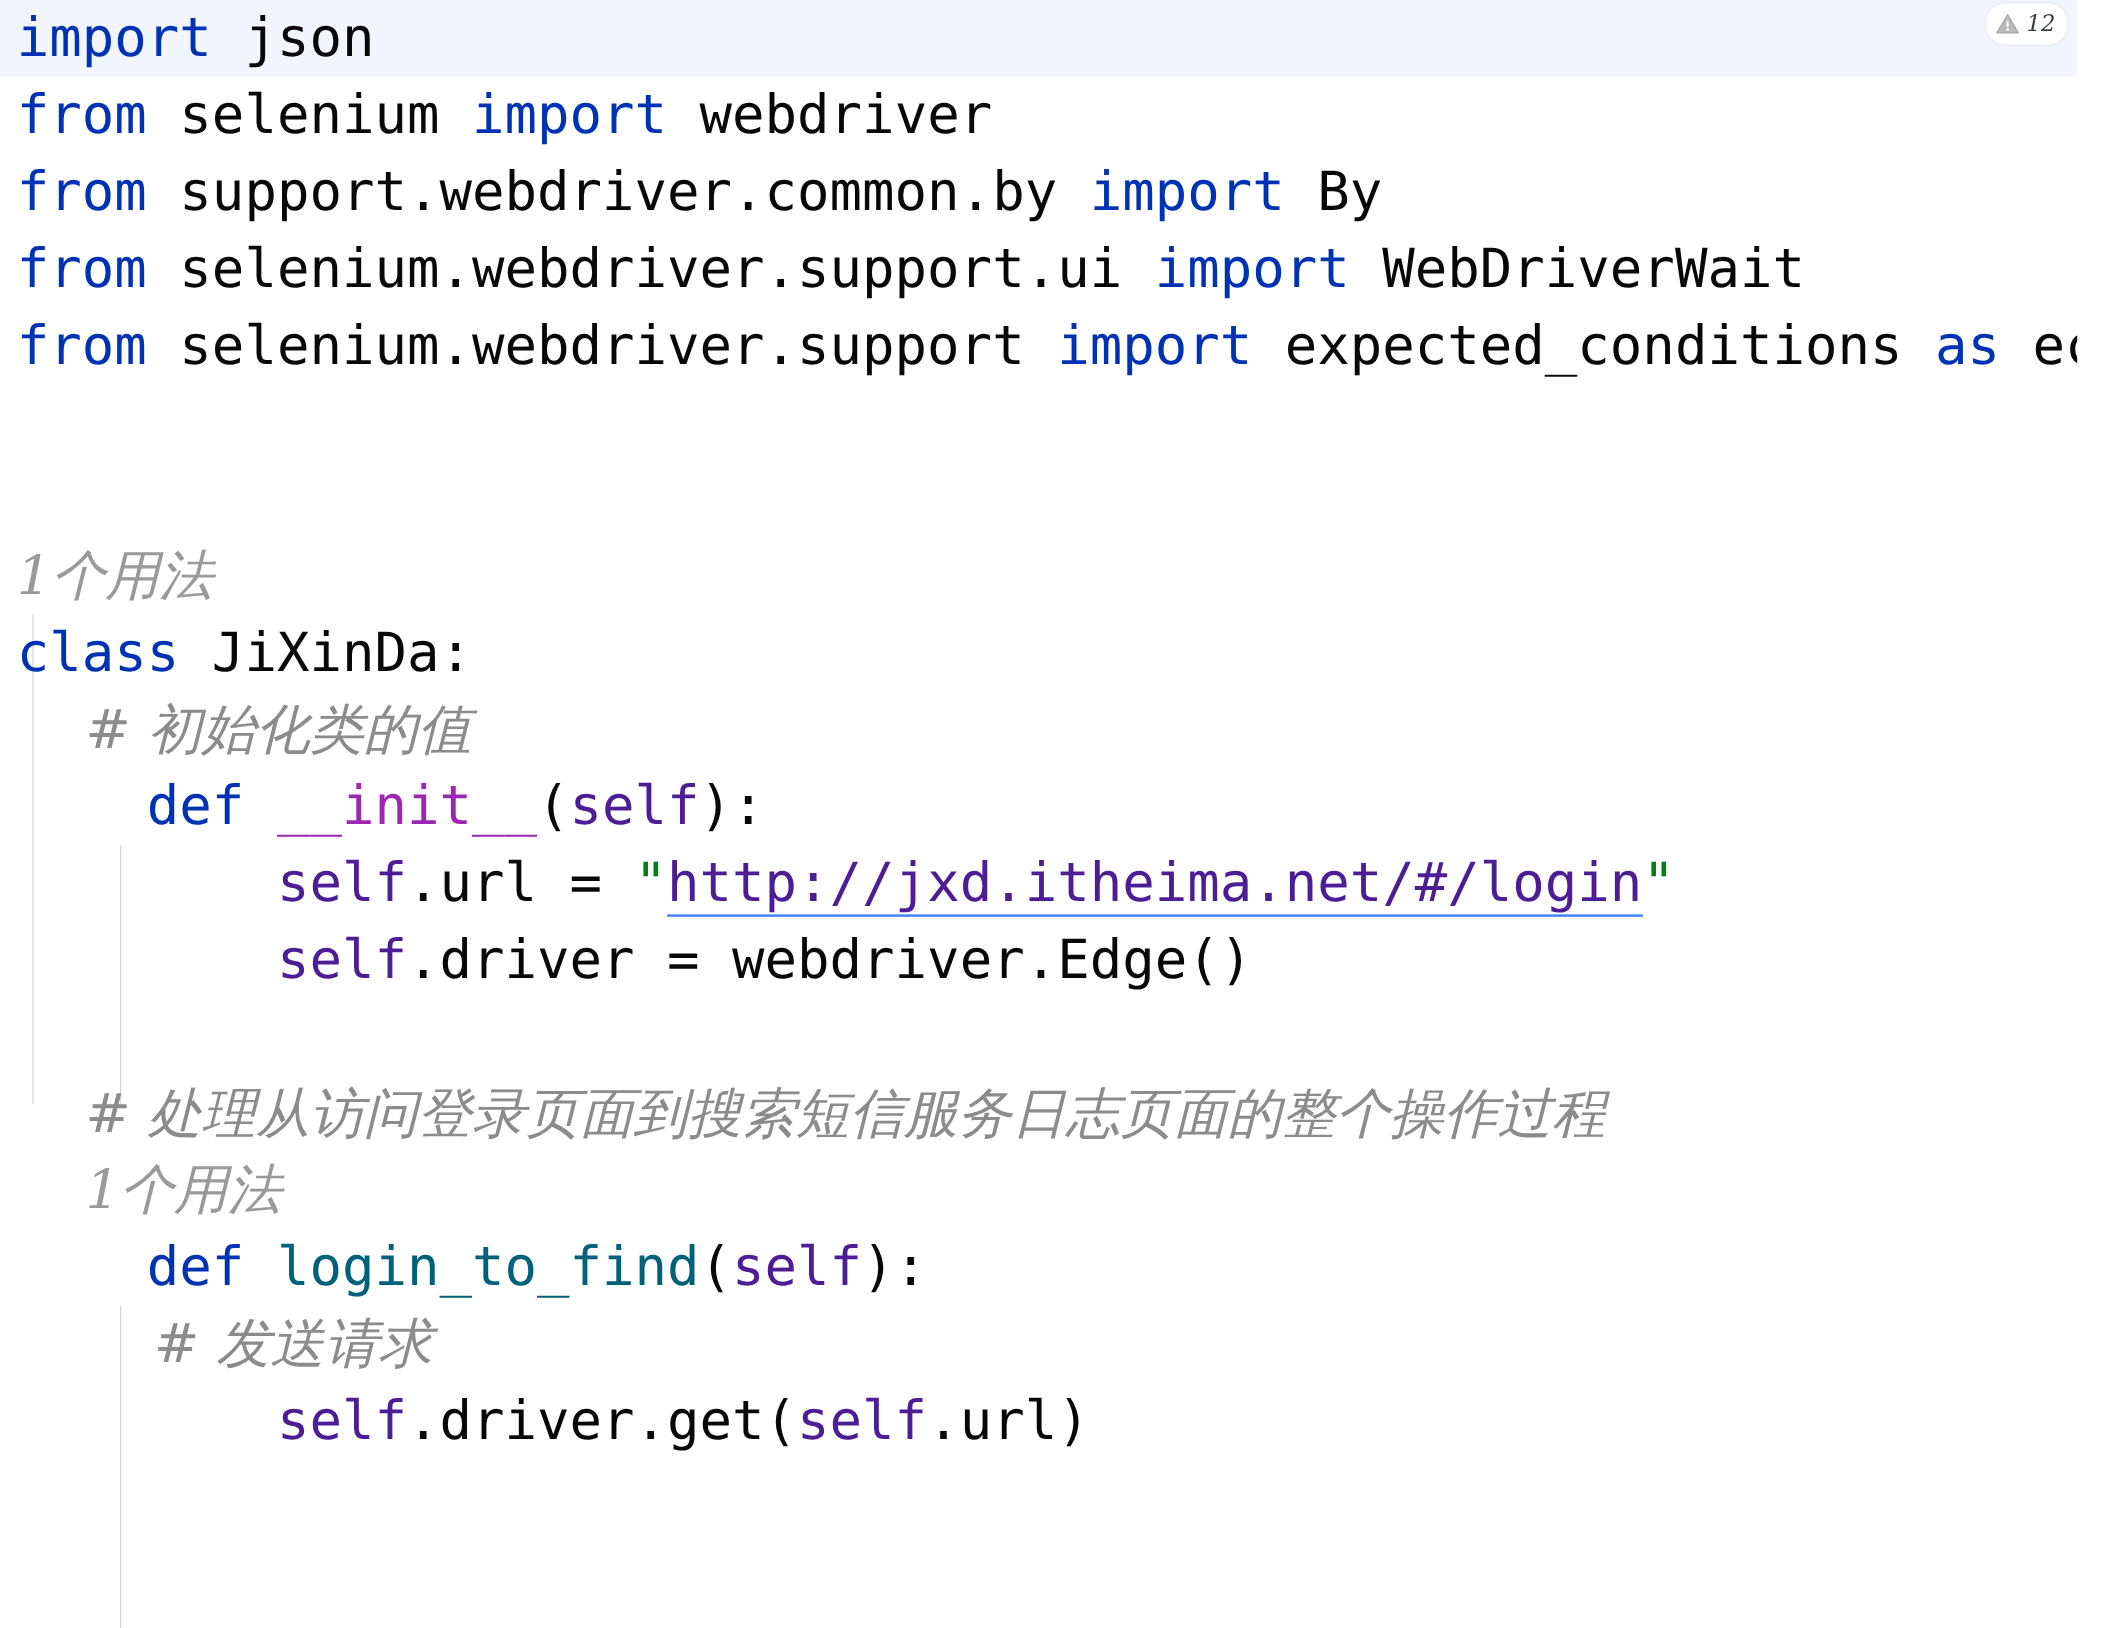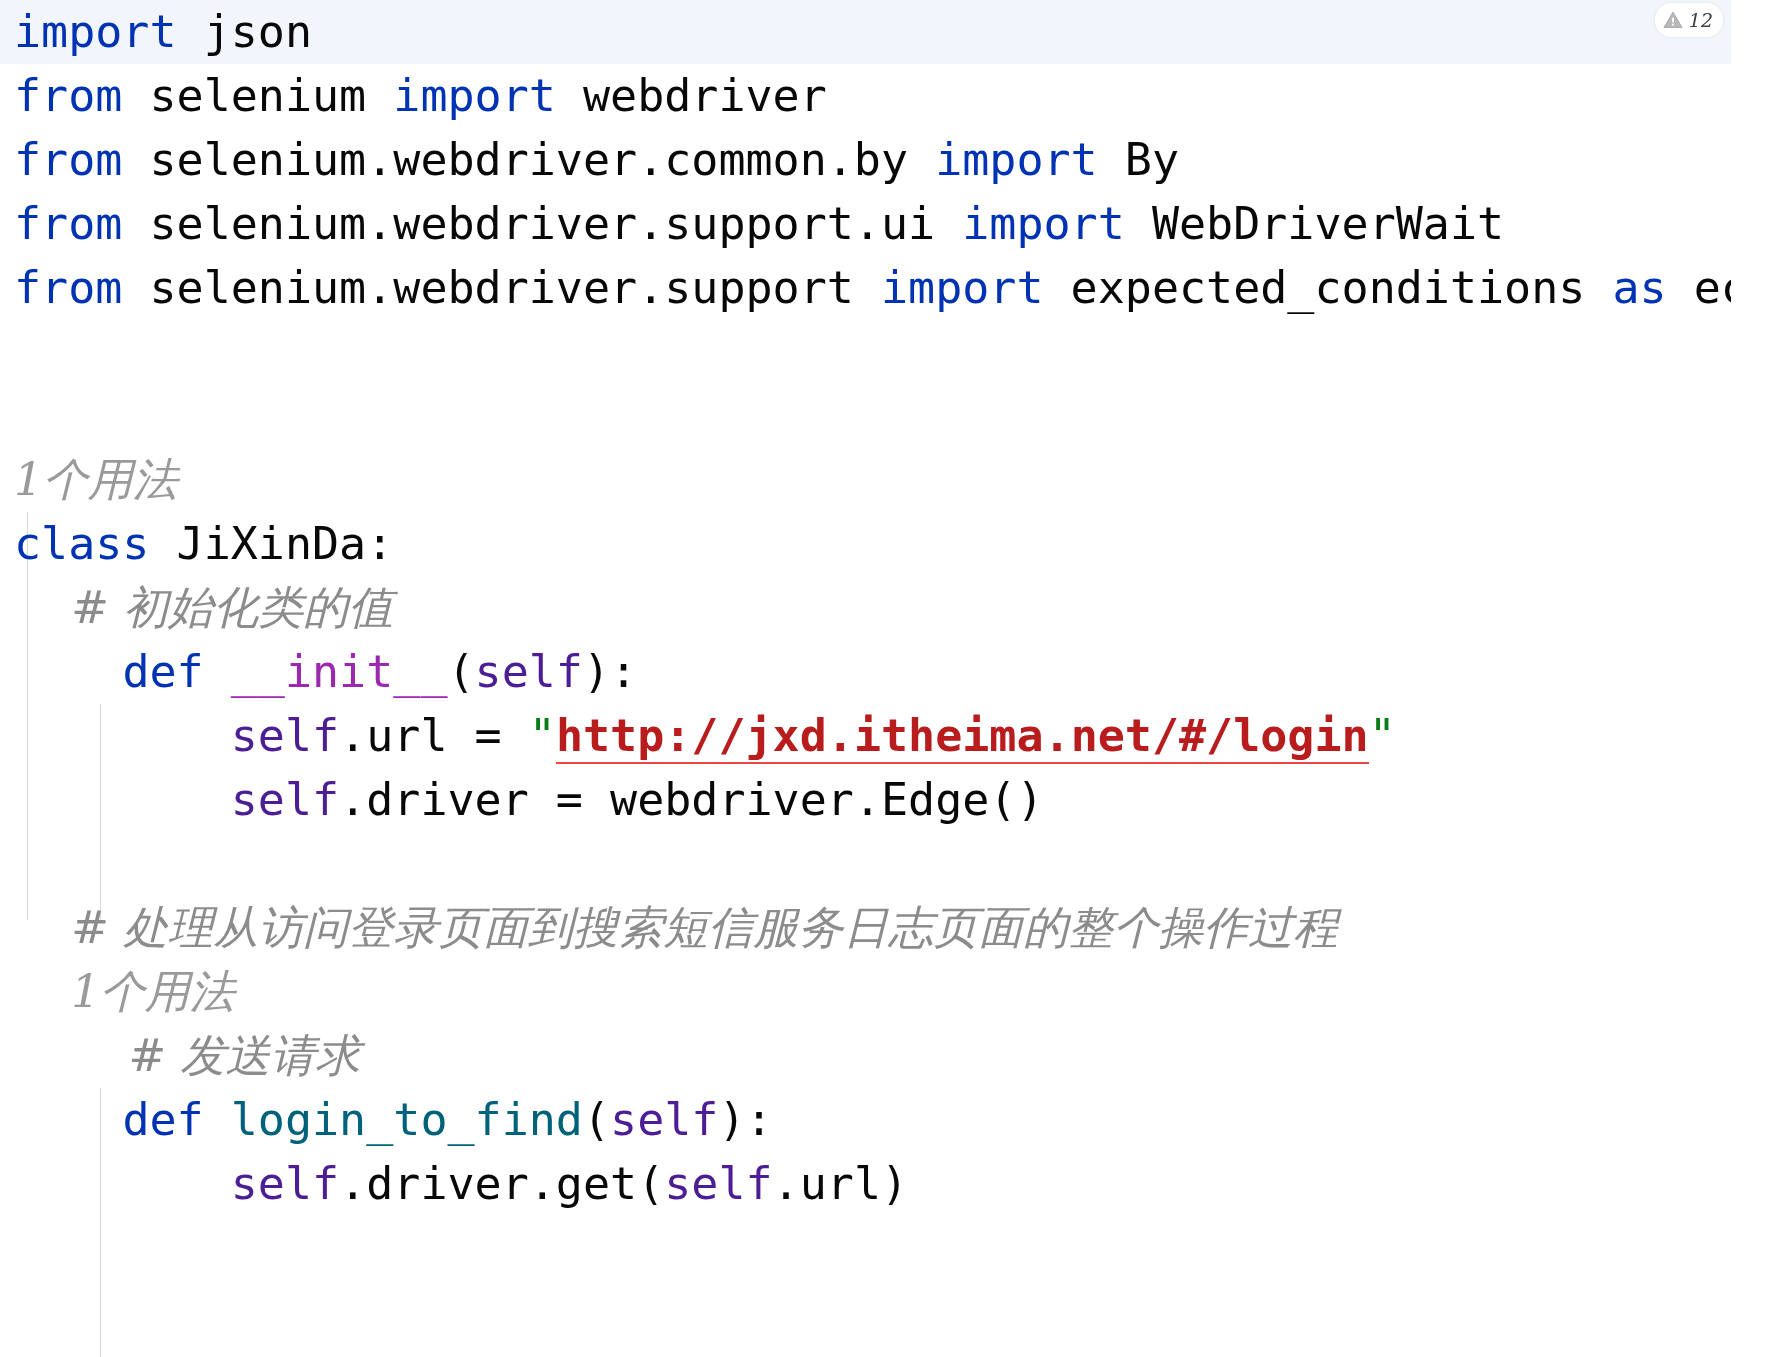--- a/index.html
+++ b/index.html
@@ -47,21 +47,21 @@
     background: #f2f5fc;
   }
 
   
   .kw       { color: #0033b3; }
   .plain    { color: #080808; }
   .selfkw   { color: #4c1d95; }
   .magic    { color: #9c27b0; }
   .funcname { color: #00627a; }
   .str      { color: #067d17; }
-  .strlink  { color: #b91c1c; border-bottom: 2px solid #ef4444; font-weight: bold; }
+  .strlink  { color: #4c1d95; border-bottom: 2px solid #3b82f6; }
   .comment  { color: #8c8c8c; font-style: italic; font-family: "DejaVu Serif", "Liberation Serif", serif; }
 
   
   .inlay {
     color: #9a9a9a;
     font-style: italic;
     font-family: "DejaVu Serif", "Liberation Serif", serif;
     font-size: 45px;
   }
 
@@ -103,36 +103,36 @@
 
   <div id="guides">
       <div class="guide" style="left: 27px; top: 512px; height: 408px;"></div>
       <div class="guide" style="left: 100px; top: 704px; height: 216px;"></div>
       <div class="guide" style="left: 100px; top: 1088px; height: 269px;"></div>
     </div>
 
   <div class="code-area" id="code-area">
       <div class="line caret-line"><span class="kw">import</span><span class="plain"> json</span></div>
       <div class="line"><span class="kw">from</span><span class="plain"> selenium </span><span class="kw">import</span><span class="plain"> webdriver</span></div>
-      <div class="line"><span class="kw">from</span><span class="plain"> selenium.webdriver.common.by </span><span class="kw">import</span><span class="plain"> By</span></div>
+      <div class="line"><span class="kw">from</span><span class="plain"> support.webdriver.common.by </span><span class="kw">import</span><span class="plain"> By</span></div>
       <div class="line"><span class="kw">from</span><span class="plain"> selenium.webdriver.support.ui </span><span class="kw">import</span><span class="plain"> WebDriverWait</span></div>
       <div class="line"><span class="kw">from</span><span class="plain"> selenium.webdriver.support </span><span class="kw">import</span><span class="plain"> expected_conditions </span><span class="kw">as</span><span class="plain"> ec</span></div>
       <div class="line">&nbsp;</div>
       <div class="line">&nbsp;</div>
       <div class="line"><span class="inlay">1个用法</span></div>
       <div class="line"><span class="kw">class</span><span class="plain"> JiXinDa:</span></div>
       <div class="line"><span class="comment">    # 初始化类的值</span></div>
       <div class="line"><span class="plain">    </span><span class="kw">def</span><span class="plain"> </span><span class="magic">__init__</span><span class="plain">(</span><span class="selfkw">self</span><span class="plain">):</span></div>
       <div class="line"><span class="plain">        </span><span class="selfkw">self</span><span class="plain">.url = </span><span class="str">"</span><span class="strlink">http://jxd.itheima.net/#/login</span><span class="str">"</span></div>
       <div class="line"><span class="plain">        </span><span class="selfkw">self</span><span class="plain">.driver = webdriver.Edge()</span></div>
       <div class="line">&nbsp;</div>
       <div class="line"><span class="comment">    # 处理从访问登录页面到搜索短信服务日志页面的整个操作过程</span></div>
       <div class="line"><span class="inlay">    1个用法</span></div>
+      <div class="line"><span class="plain">    </span><span class="kw">def</span><span class="plain"> </span><span class="funcname">login_to_find</span><span class="plain">(</span><span class="selfkw">self</span><span class="plain">):</span></div>
       <div class="line"><span class="comment">        # 发送请求</span></div>
-      <div class="line"><span class="plain">    </span><span class="kw">def</span><span class="plain"> </span><span class="funcname">login_to_find</span><span class="plain">(</span><span class="selfkw">self</span><span class="plain">):</span></div>
       <div class="line"><span class="plain">        </span><span class="selfkw">self</span><span class="plain">.driver.get(</span><span class="selfkw">self</span><span class="plain">.url)</span></div>
     </div>
 
   <div class="inspection-widget">
     <span>
       <svg class="warn-svg" width="20" height="18" viewBox="0 0 20 18" aria-hidden="true">
         <path d="M10 1.2 L19 16.4 L1 16.4 Z" fill="#b9b9b9" stroke="#a8a8a8" stroke-width="1" stroke-linejoin="round"></path>
         <rect x="9.1" y="6.4" width="1.8" height="5.2" rx="0.9" fill="#ffffff"></rect>
         <circle cx="10" cy="13.6" r="1.05" fill="#ffffff"></circle>
       </svg>

